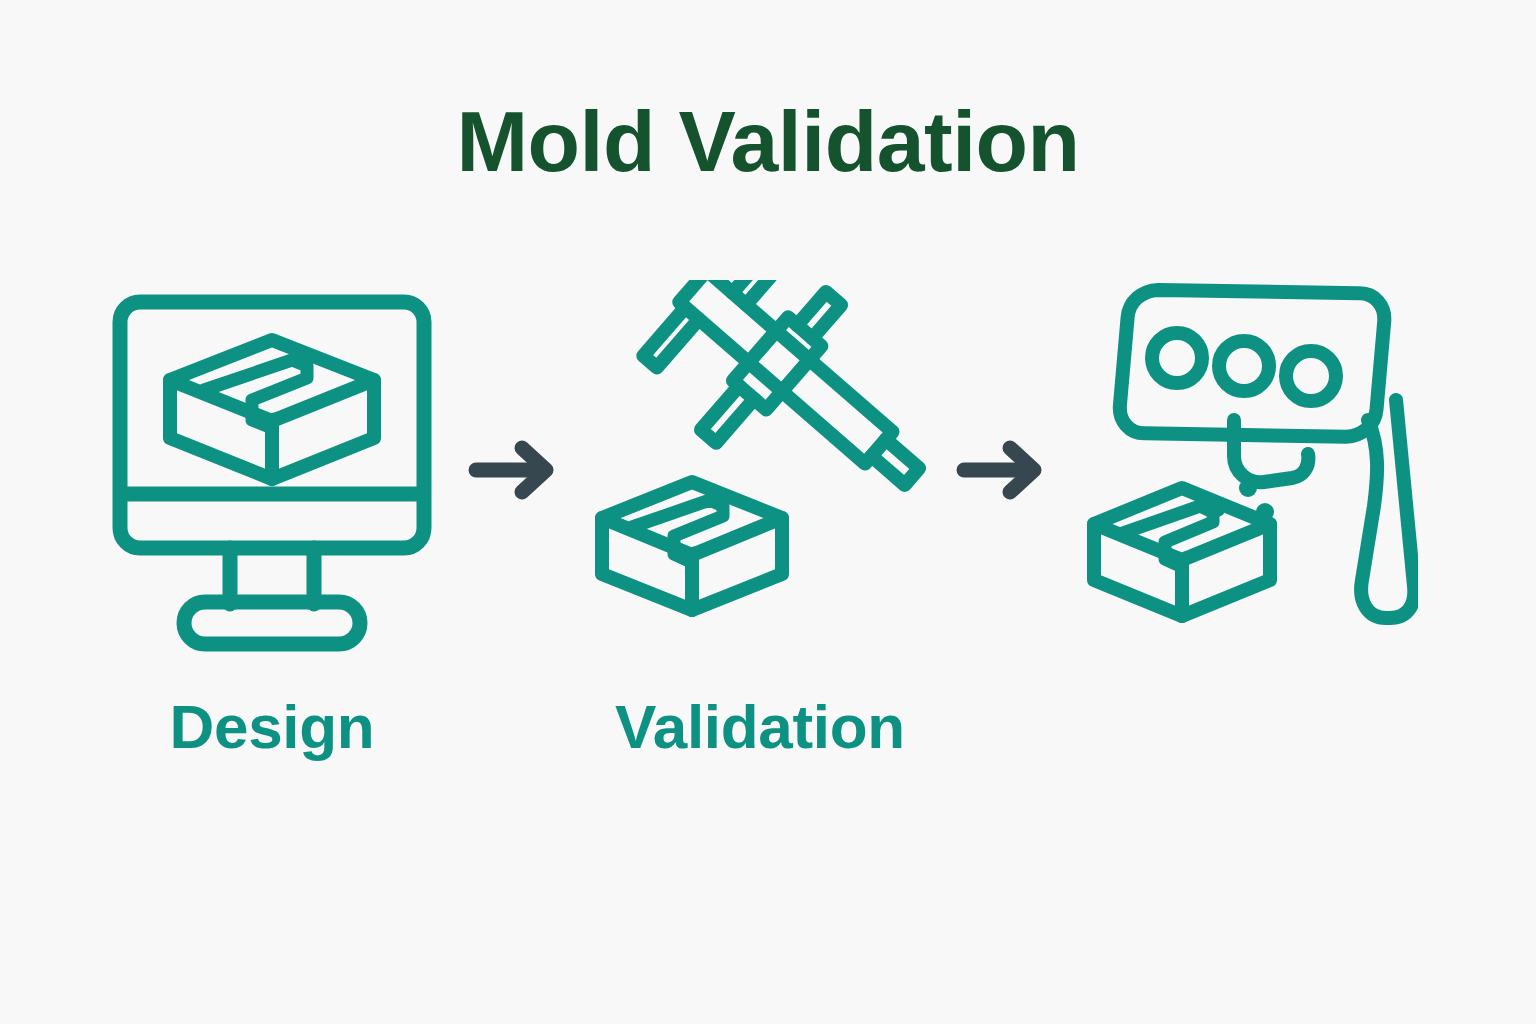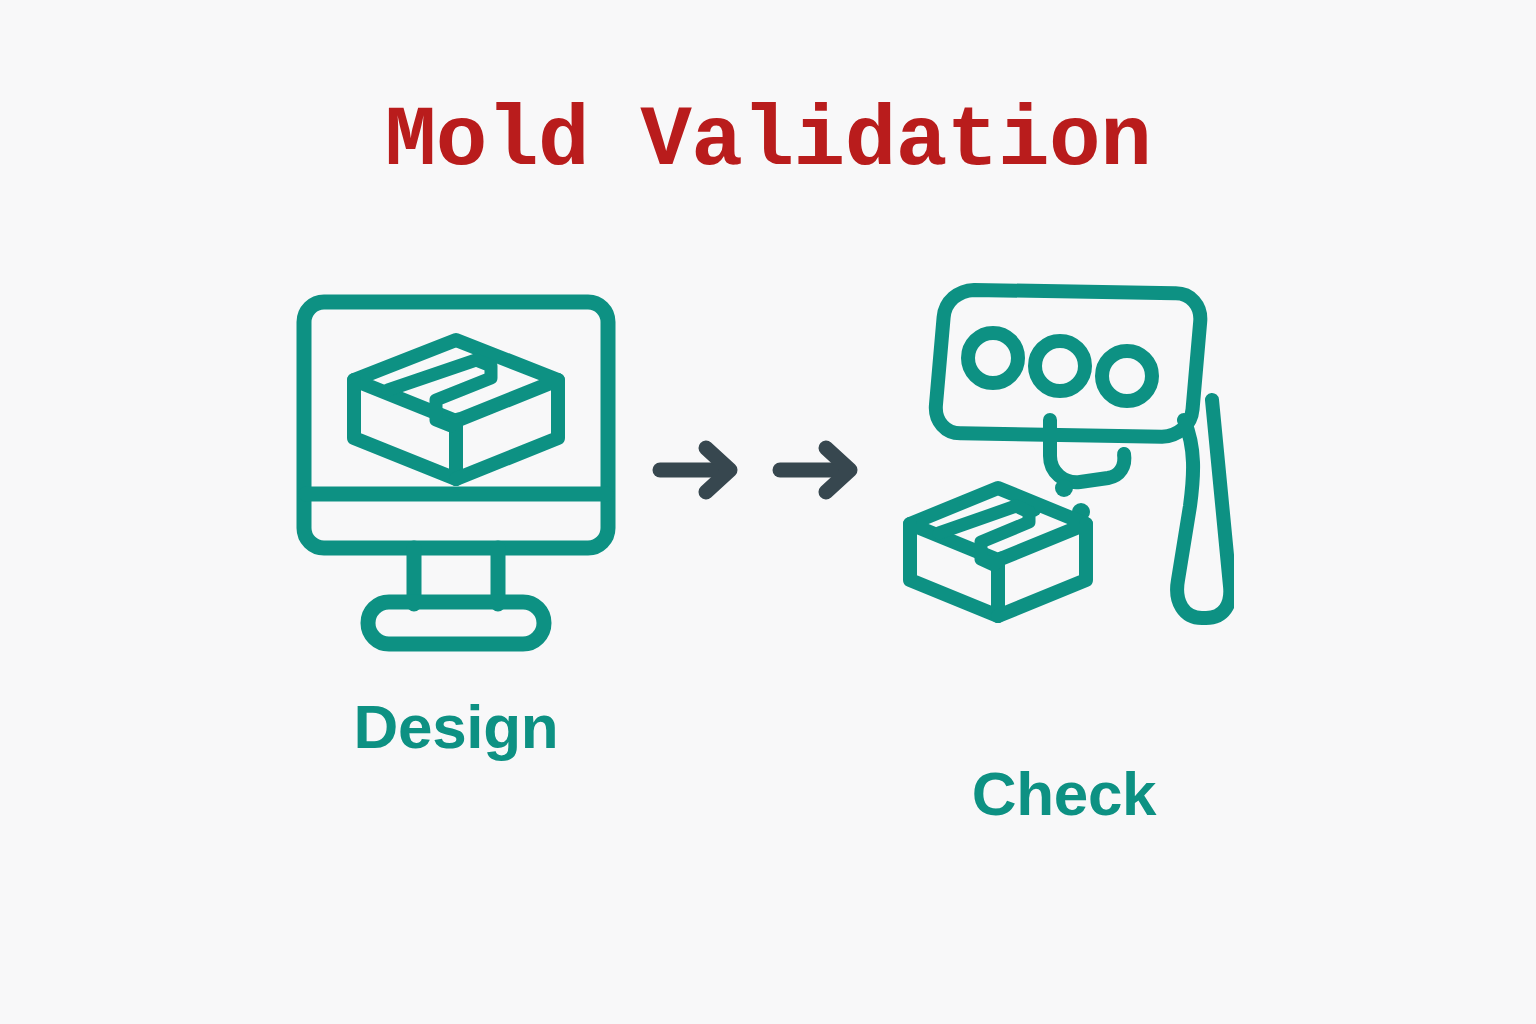--- a/index.html
+++ b/index.html
@@ -24,24 +24,23 @@
   
   #title {
     position: absolute;
     top: 96px;
     left: 0;
     width: 1536px;
     text-align: center;
     font-size: 86px;
     font-weight: 700;
     letter-spacing: -0.5px;
-    color: #b91c1c;
+    color: #14532d;
     line-height: 1.05;
     white-space: nowrap;
-    font-family: Liberation Mono, monospace;
   }
 
   
   #flow {
     position: absolute;
     top: 280px;
     left: 0;
     width: 1520px;
     height: 640px;
     display: flex;
@@ -127,20 +126,51 @@
 
     <div class="arrow-cell">
       <svg class="arrow-svg" viewBox="0 0 100 64">
         <g fill="none" stroke="#37474f" stroke-width="15" stroke-linecap="round" stroke-linejoin="round">
           <line x1="10" y1="32" x2="78" y2="32"></line>
           <polyline points="56,10 80,32 56,54"></polyline>
         </g>
       </svg>
     </div>
 
+    <div class="step">
+      <svg class="step-icon" viewBox="0 0 340 380">
+        <g fill="none" stroke="#0d9183" stroke-width="14" stroke-linecap="round" stroke-linejoin="round">
+
+          <g transform="rotate(41 150 120)">
+
+            <path d="M74 44 L74 -34 L92 -34 L92 44"></path>
+
+            <path d="M40 44 L286 44 L286 86 L40 86 Z"></path>
+
+            <path d="M48 86 L48 150 L66 150 L66 86"></path>
+
+            <path d="M132 26 L176 26 L176 110 L132 110 Z"></path>
+
+            <path d="M144 26 L144 -18 L164 -18 L164 26"></path>
+
+            <path d="M140 110 L140 168 L160 168 L160 110"></path>
+
+            <path d="M286 54 L330 54 L330 76 L286 76"></path>
+          </g>
+
+          <g stroke-width="14" transform="translate(-8 168)">
+            <path d="M110 34 L200 70 L110 107 L20 70 Z"></path>
+            <path d="M20 70 L20 126 L110 162 L110 107"></path>
+            <path d="M200 70 L200 126 L110 162"></path>
+            <path d="M50 79 L128 52 L141 58 L141 68 L92 88 L92 106 L105 112 L112 105" stroke-width="13"></path>
+          </g>
+        </g>
+      </svg>
+      <div class="step-label">Validation</div>
+    </div>
 
     <div class="arrow-cell">
       <svg class="arrow-svg" viewBox="0 0 100 64">
         <g fill="none" stroke="#37474f" stroke-width="15" stroke-linecap="round" stroke-linejoin="round">
           <line x1="10" y1="32" x2="78" y2="32"></line>
           <polyline points="56,10 80,32 56,54"></polyline>
         </g>
       </svg>
     </div>
 
@@ -184,18 +214,17 @@
           <g stroke-width="14" transform="translate(-4 172)">
             <path d="M108 36 L196 72 L108 108 L20 72 Z"></path>
             <path d="M20 72 L20 128 L108 164 L108 108"></path>
             <path d="M196 72 L196 128 L108 164"></path>
             <path d="M49 81 L126 54 L139 60 L139 70 L91 90 L91 107 L104 113 L111 106" stroke-width="13"></path>
           </g>
         </g>
       </svg>
       <div class="step-label">
         <br>
-        <span>Check</span>
       </div>
     </div>
 
   </div>
 </div>
 
 </body></html>

